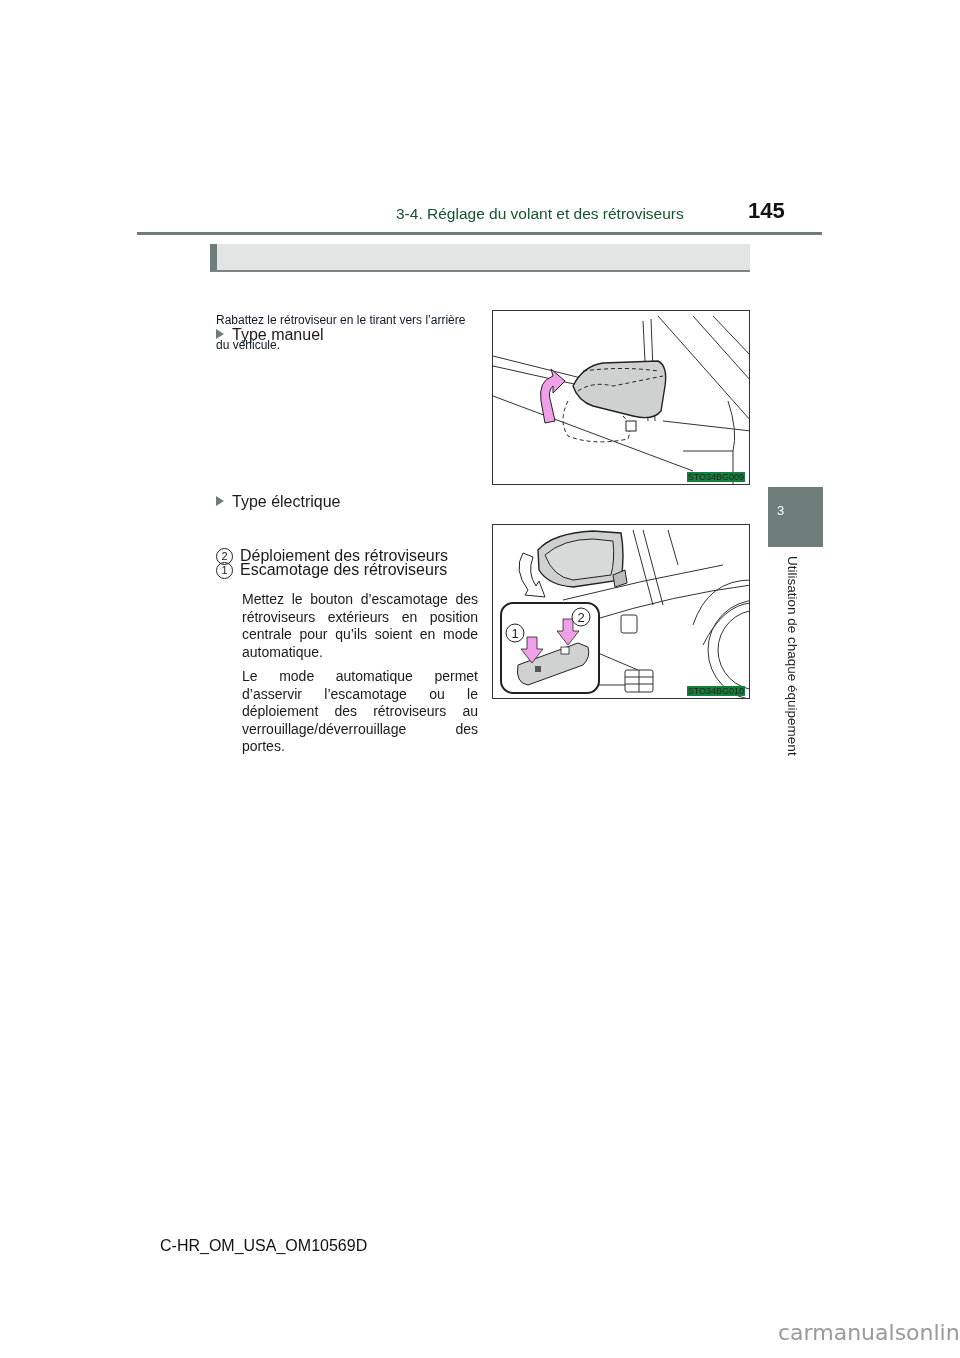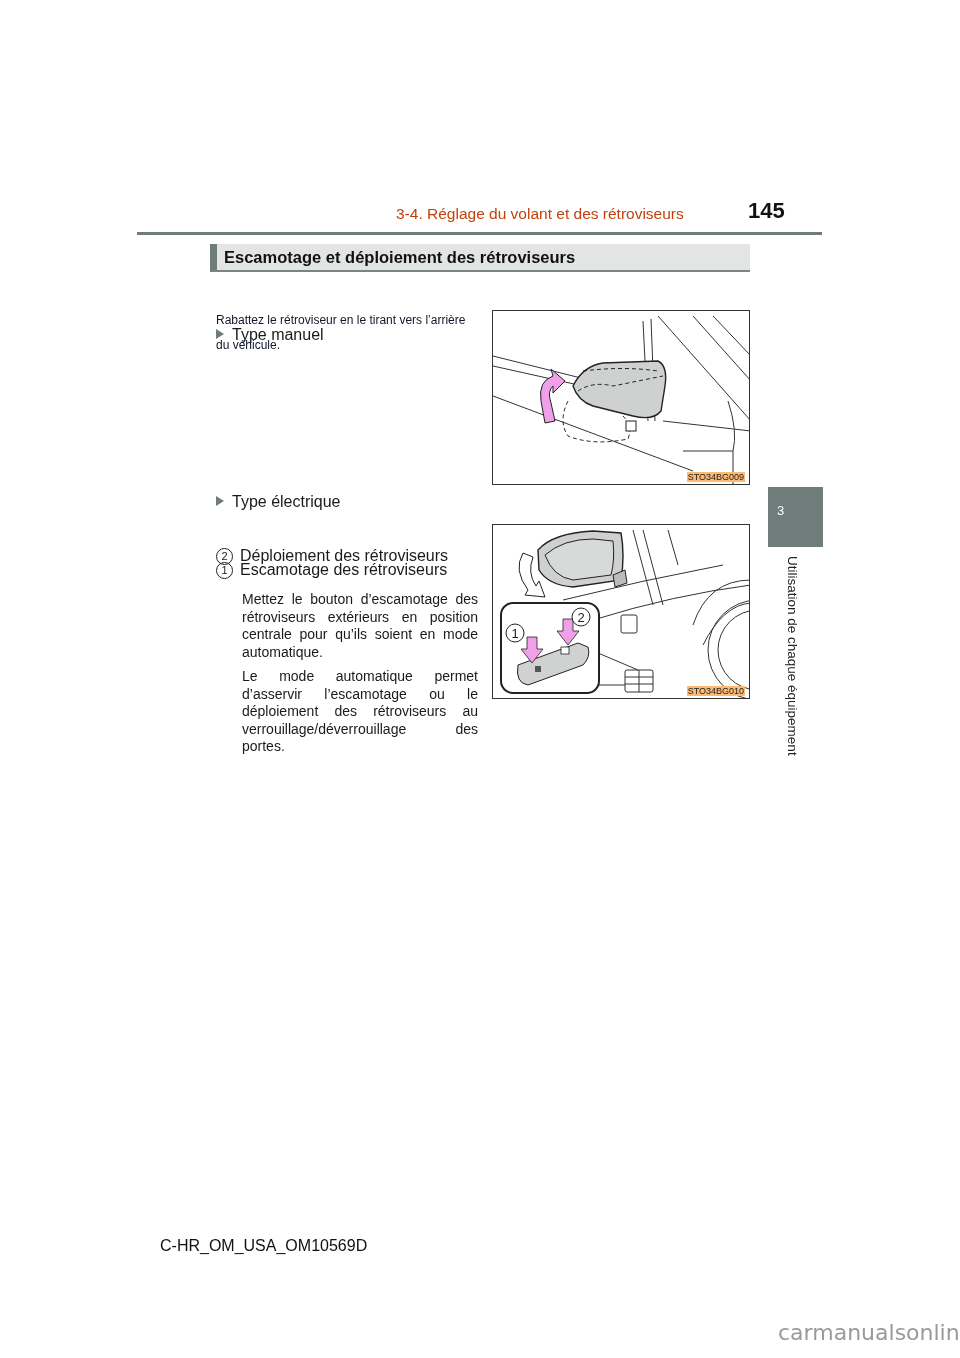--- a/index.html
+++ b/index.html
@@ -1,41 +1,41 @@
 <!DOCTYPE html>
 <html><head>
 <meta charset="utf-8">
 <style>
   html, body { margin: 0; padding: 0; }
   body {
     width: 960px; height: 1358px; position: relative; background: #ffffff;
     font-family: "Liberation Sans", sans-serif; color: #1a1a1a; overflow: hidden;
   }
-  .header-title { position: absolute; left: 396px; top: 205px; font-size: 15.5px; color: #c2410c; }
+  .header-title { position: absolute; left: 396px; top: 205px; font-size: 15.5px; color: #14532d; }
   .page-number { position: absolute; left: 716px; top: 198px; font-size: 22px; font-weight: bold; color: #111; margin-left: 32px; }
   .header-rule { position: absolute; left: 137px; top: 232px; width: 685px; height: 3px; background: #6f7d7a; }
 
   .section-heading {
     position: absolute; left: 210px; top: 244px; width: 540px; height: 28px;
     background: #e3e5e4; border-bottom: 2px solid #7a8583; box-sizing: border-box;
   }
   .section-heading .bar { position: absolute; left: 0; top: 0; width: 7px; height: 100%; background: #6f7d7a; }
   .section-heading .text { position: absolute; left: 14px; top: 4px; font-size: 16.5px; font-weight: bold; color: #111; }
 
   .bullet-line { position: absolute; font-size: 16px; color: #1a1a1a; }
   .tri { display: inline-block; width: 0; height: 0; border-top: 5px solid transparent; border-bottom: 5px solid transparent; border-left: 8px solid #6f7d7a; margin-right: 8px; vertical-align: 1px; }
 
   .para { position: absolute; font-size: 12px; line-height: 25px; color: #0f172a; }
   .small-para { position: absolute; font-size: 14px; line-height: 17.5px; color: #1a1a1a; text-align: justify; text-align-last: left; margin-top: 18px; }
   .num-item { position: absolute; left: 216px; font-size: 16px; color: #1a1a1a; }
   .circ { display: inline-block; width: 15px; height: 15px; border: 1.2px solid #222; border-radius: 50%; font-size: 11px; line-height: 15px; text-align: center; margin-right: 7px; vertical-align: 1px; }
 
   .figure { position: absolute; left: 492px; width: 258px; height: 175px; border: 1.5px solid #333; box-sizing: border-box; background: #fff; overflow: hidden; }
   .figure svg { position: absolute; left: 0; top: 0; }
-  .fig-code { position: absolute; right: 4px; bottom: 2px; font-size: 9px; color: #222; background: #fdba74; padding: 0 1px; }
+  .fig-code { position: absolute; right: 4px; bottom: 2px; font-size: 9px; color: #222; background: #15803d; padding: 0 1px; }
 
   .side-tab { position: absolute; left: 768px; top: 487px; width: 55px; height: 60px; background: #6f7d7a; }
   .side-tab-num { position: absolute; left: 9px; top: 16px; color: #fff; font-size: 13px; }
   .side-label {
     position: absolute; left: 785px; top: 556px; font-size: 13.5px; color: #222;
     writing-mode: vertical-rl; white-space: nowrap;
   }
 
   .footer-code { position: absolute; left: 160px; top: 1237px; font-size: 16px; color: #111; }
   .watermark { position: absolute; left: 778px; top: 1320px; font-size: 22px; color: #9a9a9a; font-family: "DejaVu Sans", sans-serif; }
@@ -47,21 +47,20 @@
 <div class="page-number">145</div>
 <div class="header-rule"></div>
 
 <div class="side-tab">
   <span class="side-tab-num">3</span>
 </div>
 <div class="side-label">Utilisation de chaque équipement</div>
 
 <div class="section-heading">
   <div class="bar"></div>
-  <div class="text">Escamotage et déploiement des rétroviseurs</div>
 </div>
 
 <div class="bullet-line" style="left:216px; top:281px;margin-top:45px;">
   <span class="tri"></span><span>Type manuel</span>
 </div>
 <div class="para" style="left:216px; top:308px; width:262px;">Rabattez le rétroviseur en le tirant vers l’arrière du véhicule.</div>
 
 <div class="figure" style="top:310px;">
   <svg width="258" height="175" viewBox="0 0 258 175">
     <g fill="none" stroke="#333" stroke-width="1">

